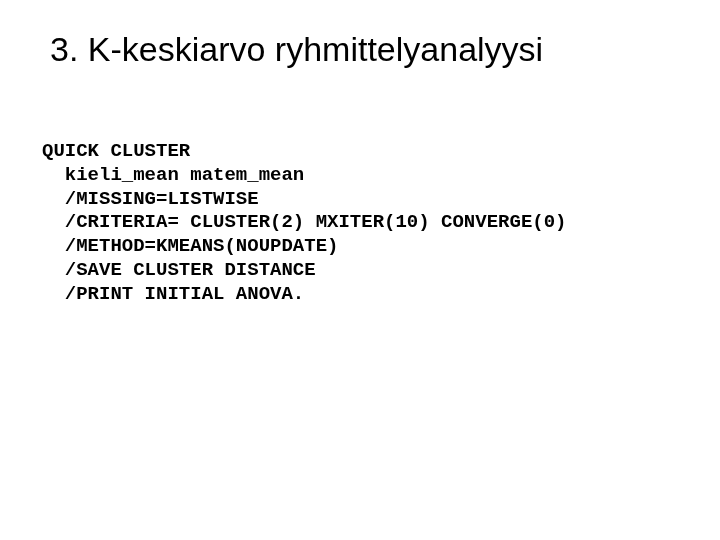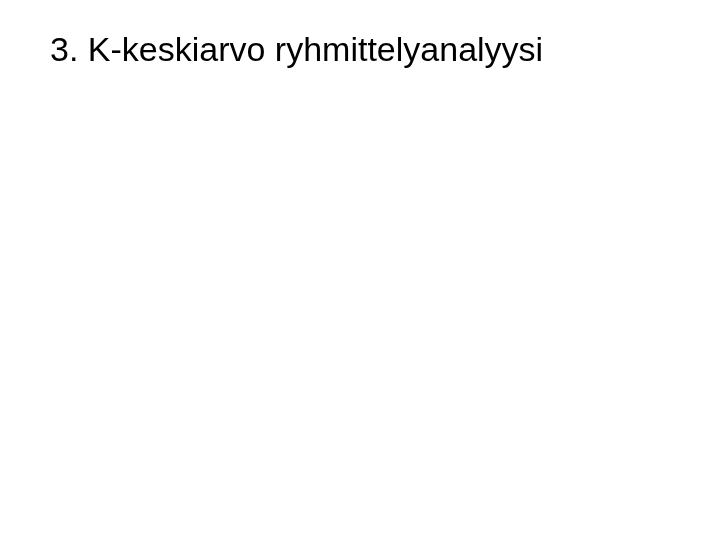--- a/index.html
+++ b/index.html
@@ -36,13 +36,20 @@
     font-weight: bold;
     line-height: 1.25;
     white-space: pre;
   }
 </style>
 </head>
 <body>
 
 <div class="slide">
   <div class="title">3. K-keskiarvo ryhmittelyanalyysi</div>
+  <div class="code-block">QUICK CLUSTER
+  kieli_mean matem_mean
+  /MISSING=LISTWISE
+  /CRITERIA= CLUSTER(2) MXITER(10) CONVERGE(0)
+  /METHOD=KMEANS(NOUPDATE)
+  /SAVE CLUSTER DISTANCE
+  /PRINT INITIAL ANOVA.</div>
 </div>
 
 </body></html>

